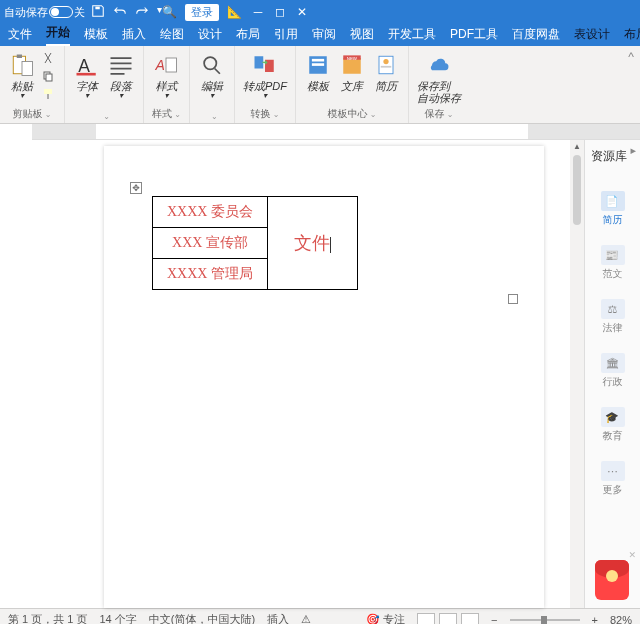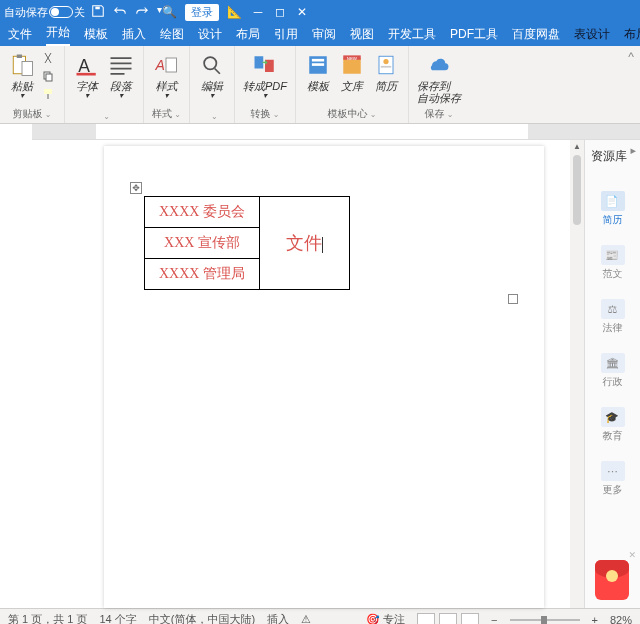--- a/index.html
+++ b/index.html
@@ -13,21 +13,21 @@
 .qat { display: flex; gap: 8px; margin-left: 6px; }
 .qat svg { width: 14px; height: 14px; fill: #fff; }
 .doc-title { flex: 1; text-align: center; font-size: 12px; }
 .login-badge { background: #fff; color: #2b7cd3; font-size: 11px; padding: 1px 6px; border-radius: 2px; margin-right: 2px; }
 .win-btns { display: flex; gap: 2px; }
 .win-btns span { width: 20px; text-align: center; }
 
 
 .ribbon-tabs { height: 22px; background: #2b7cd3; display: flex; align-items: flex-end; padding-left: 8px; gap: 14px; font-size: 12px; white-space: nowrap; }
 .ribbon-tabs span { color: #fff; cursor: pointer; padding-bottom: 3px; }
-.ribbon-tabs span.active { color: #ffffff; border-bottom: 2px solid #fff; font-weight: 400; }
+.ribbon-tabs span.active { color: #0f172a; border-bottom: 2px solid #fff; font-weight: 700; }
 .ribbon-tabs span.file { color: #fff; }
 .ribbon-tabs span.contextual { color: #0f172a; }
 
 
 .ribbon { height: 78px; background: #f3f2f1; border-bottom: 1px solid #d0cfce; display: flex; }
 .group { padding: 4px 8px 0 8px; border-right: 1px solid #e1e0df; display: flex; flex-direction: column; align-items: center; justify-content: space-between; }
 .group-content { display: flex; gap: 6px; align-items: flex-start; height: 56px; }
 .big-btn { display: flex; flex-direction: column; align-items: center; justify-content: flex-start; gap: 2px; padding-top: 2px; }
 .big-btn svg { width: 28px; height: 26px; }
 .big-btn .lbl { font-size: 11px; color: #333; display: flex; flex-direction: column; align-items: center; line-height: 1.1; font-style: italic; }
@@ -42,21 +42,21 @@
 .ruler .shade { position: absolute; height: 100%; background: #e5e5e5; }
 
 
 .workspace { height: 468px; display: flex; background: #fff; }
 .left-margin { width: 12px; background: #fff; }
 .doc-scroll { flex: 1; background: #fff; position: relative; }
 .page { position: absolute; left: 92px; top: 6px; width: 440px; height: 462px; background: #fff; box-shadow: 0 0 4px rgba(0,0,0,0.2); }
 .doc-content { padding: 50px 40px; }
 .tbl-anchor { position: relative; }
 .tbl-handle { position: absolute; left: -14px; top: -14px; width: 12px; height: 12px; border: 1px solid #888; background: #fff; font-size: 9px; text-align: center; line-height: 10px; color: #666; }
-table.user-tbl { border-collapse: collapse; }
+table.user-tbl { border-collapse: collapse; margin-left: 8px; }
 table.user-tbl td { border: 1px solid #000; padding: 6px 14px; text-align: center; color: #d9534f; font-size: 14px; font-family: SimSun, serif; }
 .cursor-line { display: inline-block; width: 1px; height: 16px; background: #333; vertical-align: middle; }
 
 
 .right-pane { width: 56px; border-left: 1px solid #ddd; background: #fafafa; position: relative; }
 .right-pane .title { font-size: 12px; padding: 8px 6px; color: #333; }
 .right-pane .close { position: absolute; right: 4px; top: 4px; font-size: 11px; color: #888; }
 .rp-item { display: flex; flex-direction: column; align-items: center; gap: 2px; margin-top: 18px; font-size: 10px; color: #888; }
 .rp-item.active { color: #2b7cd3; }
 .rp-item .ico { width: 24px; height: 20px; background: #e8eef7; border-radius: 2px; display: flex; align-items: center; justify-content: center; font-size: 11px; }

